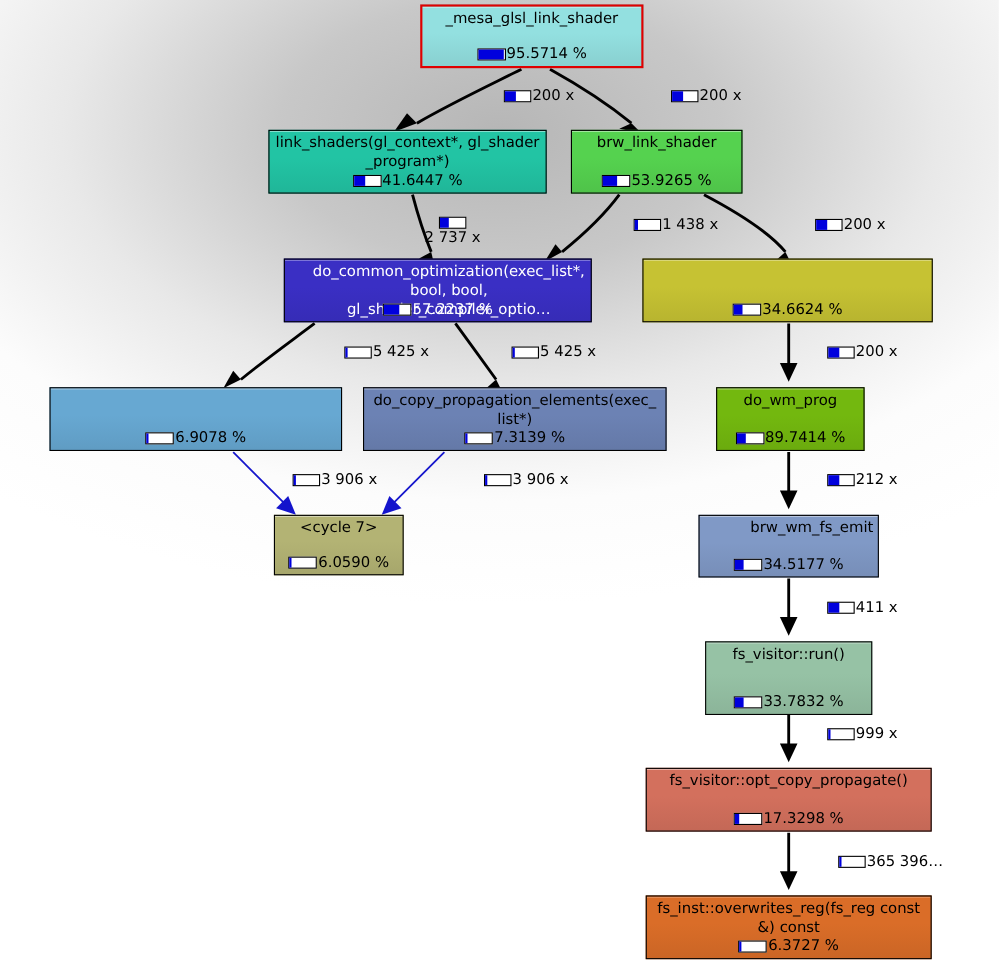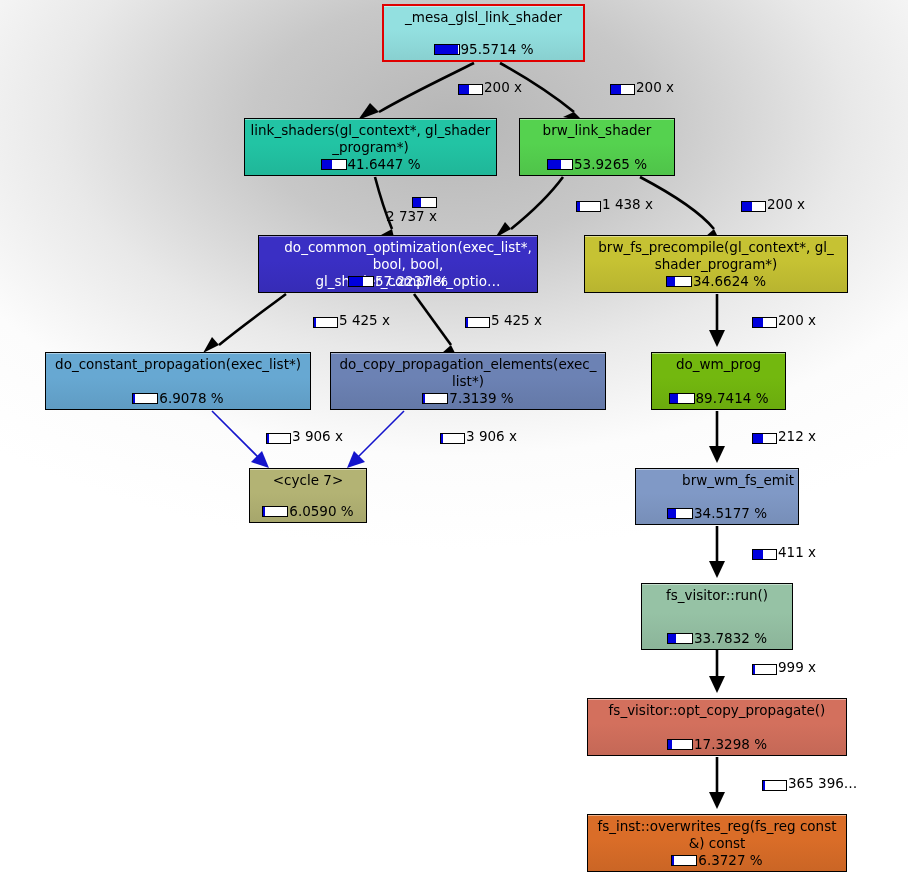--- a/index.html
+++ b/index.html
@@ -79,21 +79,21 @@
   }
   .bar > i {
     position: absolute;
     left: 0; top: 0; bottom: 0;
     background: #0000dd;
     display: block;
   }
   .edge-label {
     position: absolute;
     display: flex;
-    align-items: flex-end;
+    align-items: center;
     gap: 1px;
     font-size: 13.5px;
     line-height: 15px;
     color: #000000;
     white-space: nowrap;
   }
   .edge-label .bar { width: 25px; height: 11px; }
 </style>
 </head>
 <body>
@@ -162,31 +162,28 @@
         <span class="node-label">do_common_optimization(exec_list*,
 bool, bool, gl_shader_compiler_optio…</span>
         <div class="node-stat">
           <span class="bar">
             <i style="width: 14px;"></i>
           </span>
           <span>57.2237 %</span>
         </div>
       </div>
       <div class="node" style="left: 584px; top: 235px; width: 264px; height: 58px; background: linear-gradient(rgb(198, 194, 51) 0%, rgb(198, 194, 51) 44%, rgba(0, 0, 0, 0.07) 100%), rgb(198, 194, 51);">
-        <span class="node-label">brw_fs_precompile(gl_context*, gl_
-shader_program*)</span>
         <div class="node-stat">
           <span class="bar">
             <i style="width: 8px;"></i>
           </span>
           <span>34.6624 %</span>
         </div>
       </div>
       <div class="node" style="left: 45px; top: 352px; width: 266px; height: 58px; background: linear-gradient(rgb(103, 168, 210) 0%, rgb(103, 168, 210) 44%, rgba(0, 0, 0, 0.07) 100%), rgb(103, 168, 210);">
-        <span class="node-label">do_constant_propagation(exec_list*)</span>
         <div class="node-stat">
           <span class="bar">
             <i style="width: 2px;"></i>
           </span>
           <span>6.9078 %</span>
         </div>
       </div>
       <div class="node" style="left: 330px; top: 352px; width: 276px; height: 58px; background: linear-gradient(rgb(108, 130, 180) 0%, rgb(108, 130, 180) 44%, rgba(0, 0, 0, 0.07) 100%), rgb(108, 130, 180);">
         <span class="node-label">do_copy_propagation_elements(exec_
 list*)</span>

